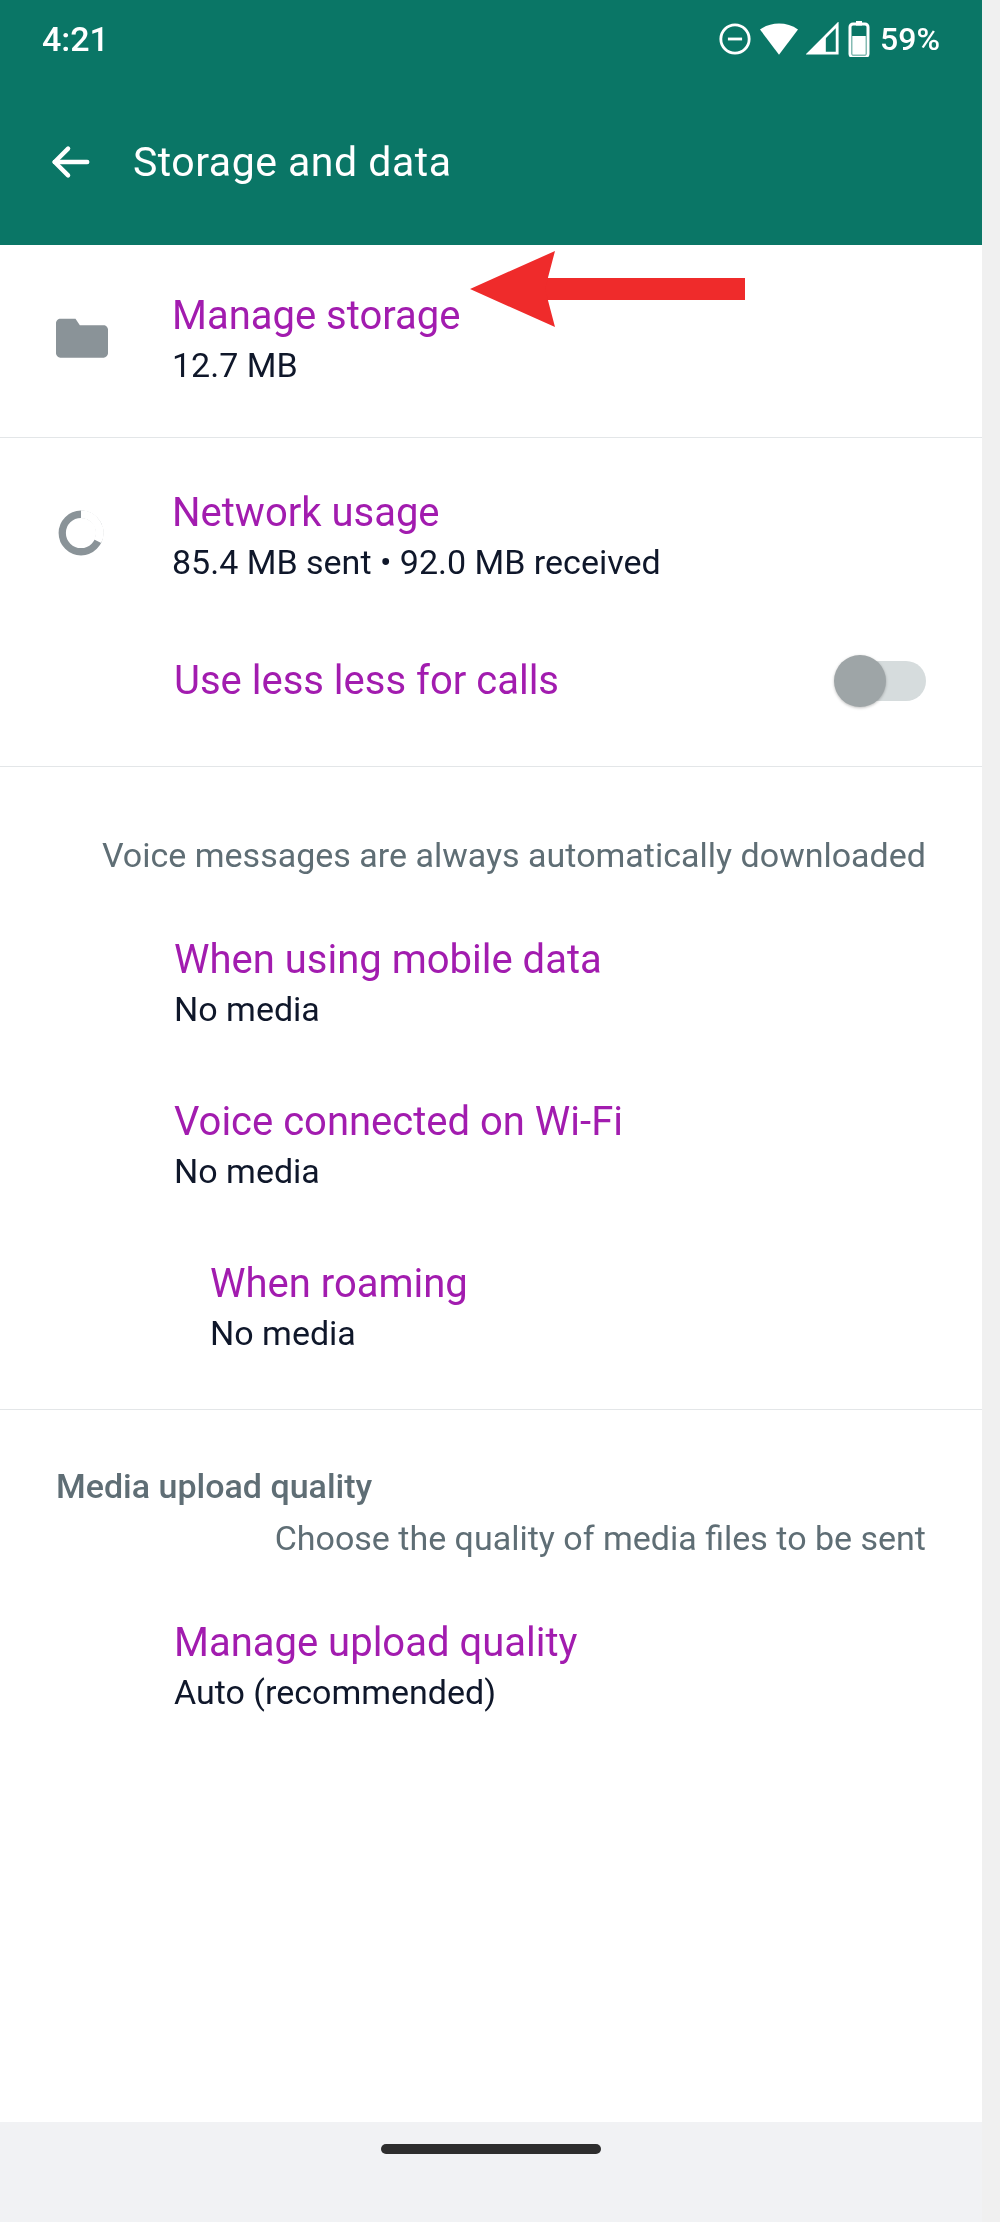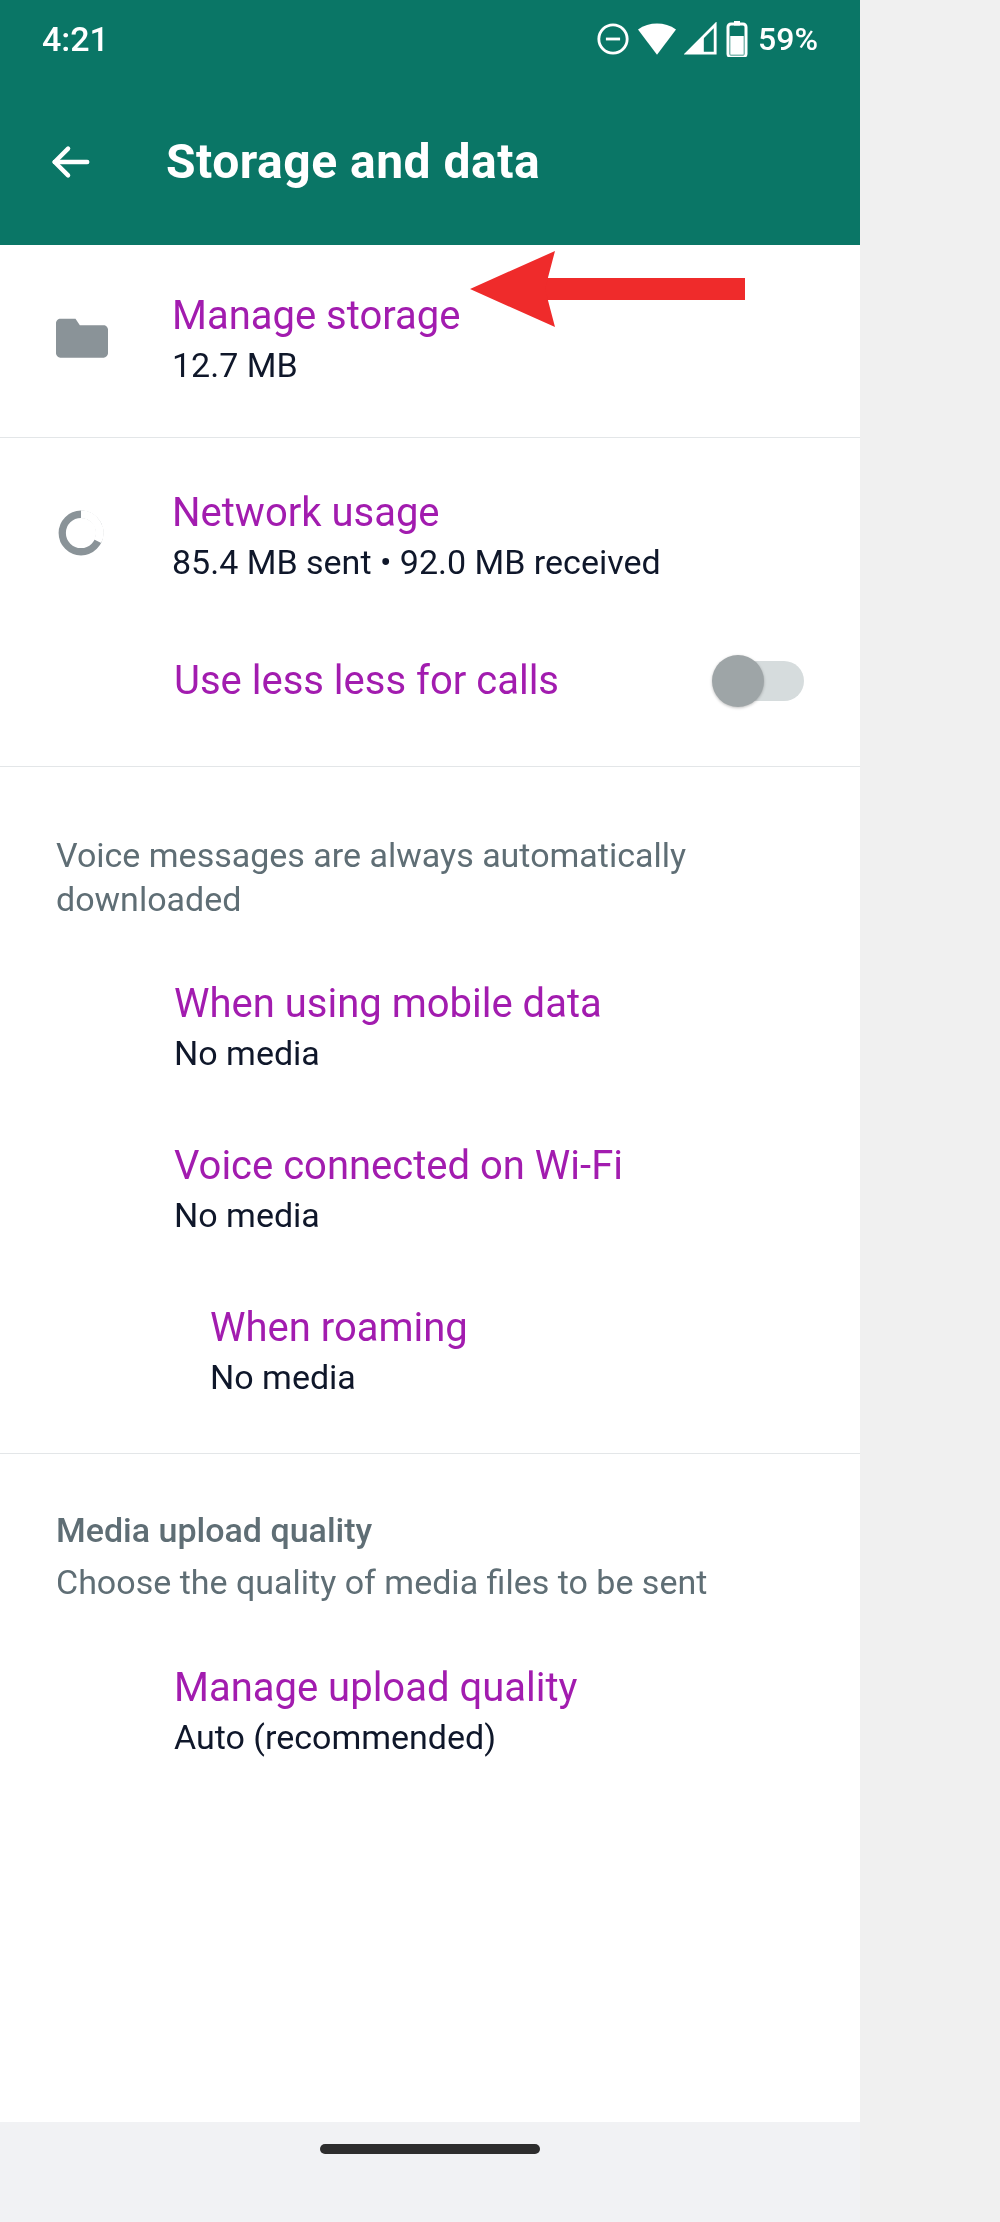--- a/index.html
+++ b/index.html
@@ -1,43 +1,43 @@
 <!DOCTYPE html>
 <html><head>
 <meta charset="utf-8">
 <style>
   * { box-sizing: border-box; margin: 0; padding: 0; }
   html, body { width: 1000px; height: 2222px; font-family: Roboto, -apple-system, "Segoe UI", Arial, sans-serif; background: #f0f0f0; }
-  .screen { width: 860px; height: 2222px; background: #ffffff; position: relative; overflow: hidden; }
+  .screen { width: 982px; height: 2222px; background: #ffffff; position: relative; overflow: hidden; }
 
   
   .status-bar { height: 78px; background: #0a7666; color: #fff; display: flex; align-items: center; justify-content: space-between; padding: 0 42px 0 42px; font-size: 34px; font-weight: 500; }
   .status-right { display: flex; align-items: center; gap: 8px; text-align: center; }
   .status-right svg { display: block; }
   .battery-pct { font-size: 32px; font-weight: 500; margin-left: 2px; }
 
   
   .app-bar { height: 167px; background: #0a7666; color: #fff; display: flex; align-items: center; padding-left: 44px; }
   .back-btn { width: 52px; height: 52px; display: flex; align-items: center; justify-content: center; color: #fff; }
-  .app-title { font-size: 48px; font-weight: 700; margin-left: 70px; letter-spacing: 0.5px; }
+  .app-title { font-size: 41px; font-weight: 400; margin-left: 37px; letter-spacing: 0.5px; }
 
   
   .row { display: flex; align-items: center; padding: 34px 28px 34px 56px; }
   .row.with-icon .icon-slot { width: 116px; flex: 0 0 116px; display: flex; align-items: center; color: #808b90; }
   .row.no-icon { padding-left: 174px; }
   .row .texts { flex: 1 1 auto; }
   .row .primary { font-size: 40px; color: #a21caf; line-height: 1.25; }
   .row .secondary { font-size: 34px; color: #0f172a; margin-top: 4px; }
   .row .trailing { flex: 0 0 auto; padding-right: 28px; }
 
   .group-divider { height: 1px; background: #e3e6e8; width: 100%; }
 
   .section-header { padding: 56px 56px 6px 56px; }
   .section-title { font-size: 34px; font-weight: 500; color: #5f6e75; }
-  .section-sub { font-size: 34px; color: #5f6e75; margin-top: 10px; line-height: 1.3; }
+  .section-sub { font-size: 34px; color: #5f6e75; margin-top: 10px; line-height: 1.3; text-align: right; }
   .section-after { height: 18px; }
 
   
   .toggle { position: relative; width: 84px; height: 40px; }
   .toggle .track { position: absolute; inset: 0; background: #d6dcdd; border-radius: 20px; }
   .toggle .knob { position: absolute; top: -6px; left: -8px; width: 52px; height: 52px; background: #9ea5a7; border-radius: 50%; box-shadow: 0 1px 3px rgba(0,0,0,0.25); }
 
   
   .arrow-annot { position: absolute; top: 291px; left: 465px; transform: translateY(-50%); pointer-events: none; }
 

